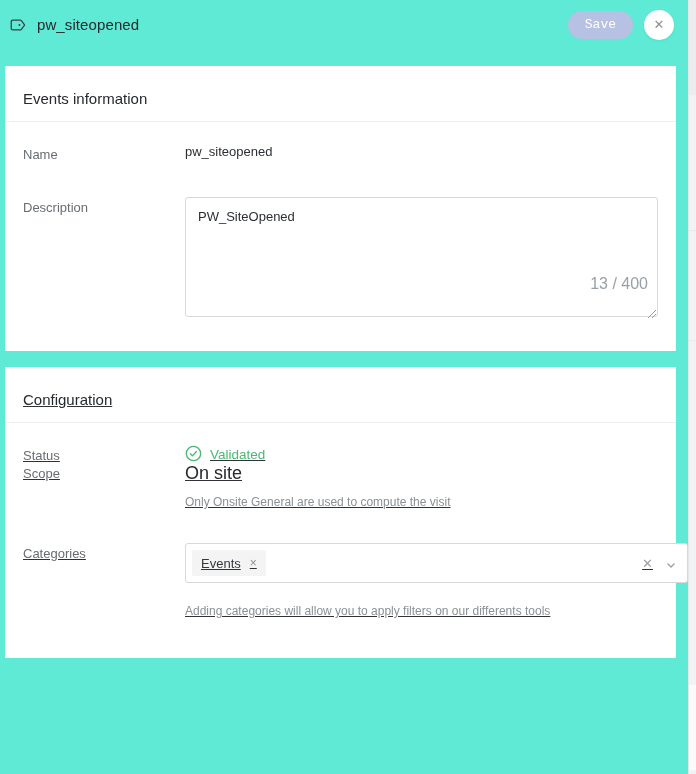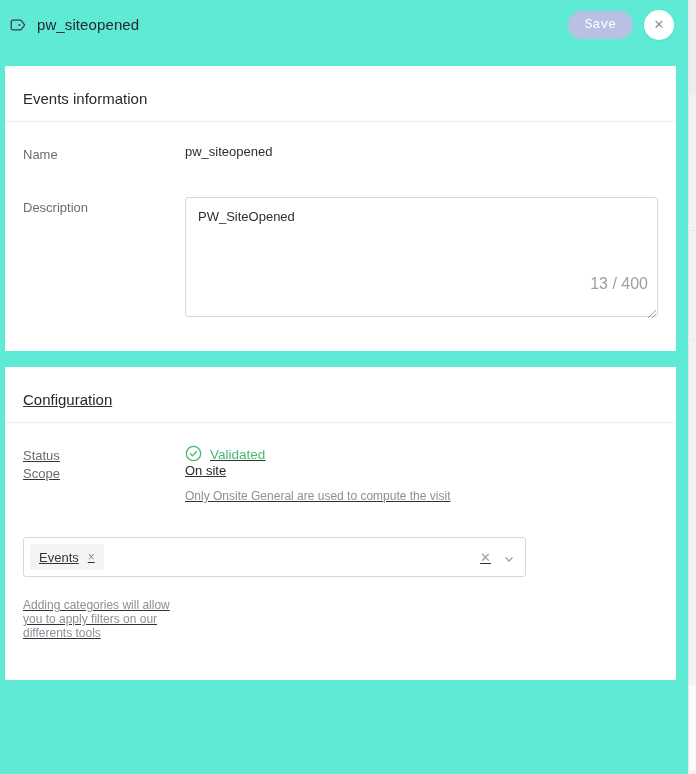--- a/index.html
+++ b/index.html
@@ -58,21 +58,21 @@
   .char-count { position:absolute; right:10px; bottom:24px; font-size:16px; color:#9aa0a6; pointer-events:none; }
   .resize-grip { position:absolute; right:2px; bottom:3px; width:10px; height:10px; pointer-events:none; color:#9aa0a6; }
 
   
   .row-status { }
   .status-line { display:flex; align-items:flex-end; gap:8px; }
   .status-icon { width:17px; height:17px; color:#49b972; flex:0 0 auto; }
   .status-text { font-size:13.5px; color:#49b972; }
 
   .row-scope { margin-bottom:34px; }
-  .scope-value { font-size:13px; color:#26292d; margin-bottom:11px; }
+  .scope-value { font-size:18px; color:#26292d; margin-bottom:11px; }
   .help-text { font-size:12px; color:#8a9095; }
 
   .cat-select {
     width:503px; height:40px; border:1px solid #d6d9dc; border-radius:3px; background:#fff;
     display:flex; align-items:center; padding:0 10px 0 6px; cursor:pointer;
   }
   .chip {
     background:#f4f4f5; border-radius:2px; height:26px; display:flex; align-items:center;
     padding:0 9px; gap:9px; font-size:13px; color:#33383d;
   }
@@ -146,20 +146,21 @@
 
       <div class="row row-scope">
         <div class="row-label">Scope</div>
         <div>
           <div class="scope-value">On site</div>
           <div class="help-text">Only Onsite General are used to compute the visit</div>
         </div>
       </div>
 
       <div class="row">
+        <div class="row-label">Categories</div>
         <div>
           <div class="cat-select">
             <span class="chip">
               <span>Events</span>
               <span class="chip-x">×</span>
             </span>
             <span class="sel-icons">
               <span class="sel-clear">✕</span>
               <span class="sel-caret">
                 <svg width="12" height="12" viewBox="0 0 12 12" fill="none" stroke="currentColor" stroke-width="1.3">

